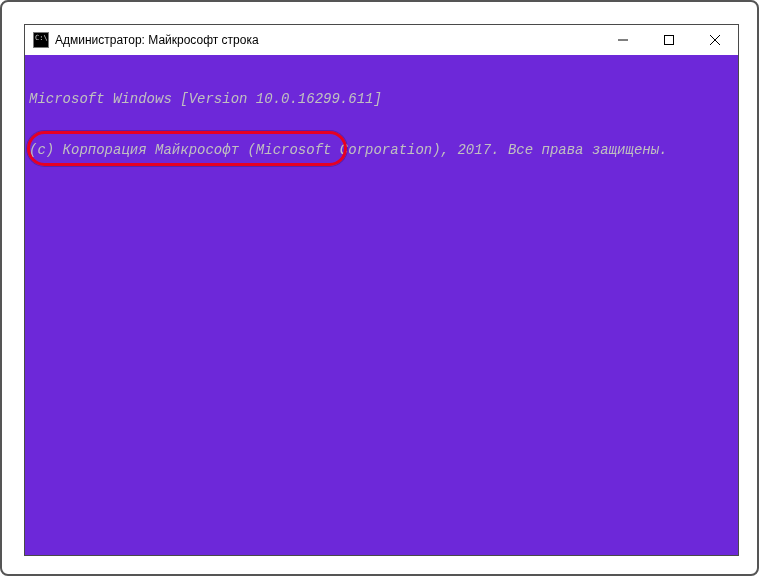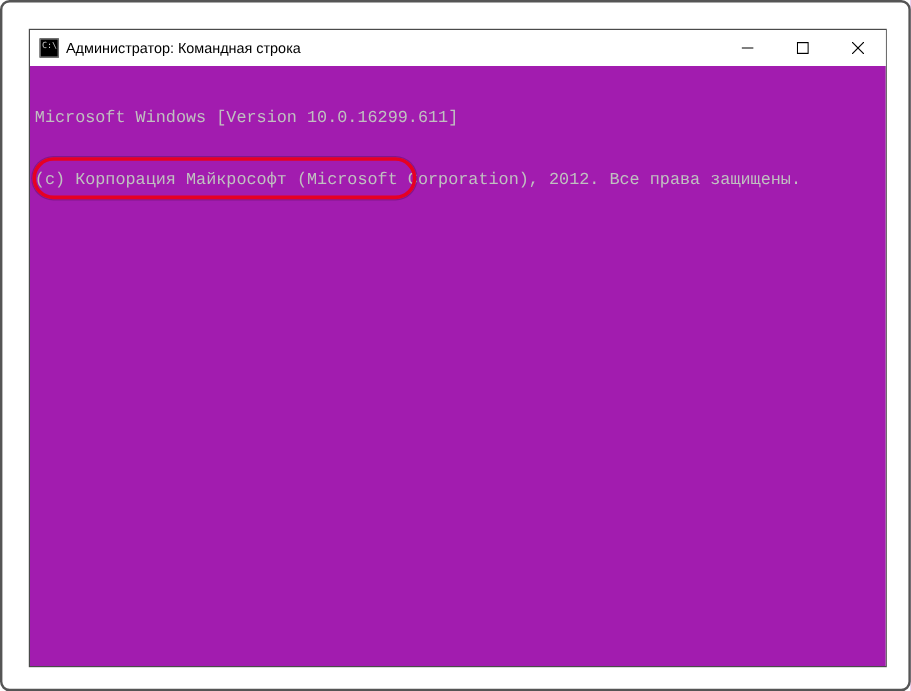--- a/index.html
+++ b/index.html
@@ -69,29 +69,30 @@
     height: 30px;
     display: flex;
     align-items: center;
     justify-content: center;
     color: #000;
     background: #fff;
   }
   .win-btn svg { display: block; }
   .terminal {
     flex: 1;
-    background: #a21caf;
+    background: #6d28d9;
     color: #c0c0c0;
     font-family: Consolas, "Courier New", monospace;
     font-size: 14px;
     line-height: 17px;
     padding: 2px 4px;
     position: relative;
     white-space: pre;
     overflow: hidden;
+    font-style: italic;
   }
   .term-line { white-space: pre; }
   .highlight {
     position: absolute;
     border: 3px solid #e60023;
     border-radius: 20px;
     pointer-events: none;
     box-shadow: 0 0 0 1px rgba(0,0,0,0.2);
   }
   .cursor {
@@ -105,21 +106,21 @@
 </style>
 </head>
 <body>
 
 <div class="outer">
 
   <div class="window">
 
     <div class="titlebar">
       <div class="app-icon"></div>
-      <div class="title-text">Администратор: Командная строка</div>
+      <div class="title-text">Администратор: Майкрософт строка</div>
       <div class="win-controls">
         <div class="win-btn">
           <svg width="10" height="10" viewBox="0 0 10 10">
               <line x1="0" y1="5" x2="10" y2="5" stroke="#000" stroke-width="1"></line>
             </svg>
         </div>
         <div class="win-btn">
           <svg width="10" height="10" viewBox="0 0 10 10">
               <rect x="0.5" y="0.5" width="9" height="9" fill="none" stroke="#000" stroke-width="1"></rect>
             </svg>
@@ -128,21 +129,21 @@
           <svg width="10" height="10" viewBox="0 0 10 10">
               <line x1="0" y1="0" x2="10" y2="10" stroke="#000" stroke-width="1"></line>
               <line x1="10" y1="0" x2="0" y2="10" stroke="#000" stroke-width="1"></line>
             </svg>
         </div>
       </div>
     </div>
 
     <div class="terminal">
       <div class="term-line">Microsoft Windows [Version 10.0.16299.611]</div>
-      <div class="term-line">(c) Корпорация Майкрософт (Microsoft Corporation), 2012. Все права защищены.</div>
+      <div class="term-line">(c) Корпорация Майкрософт (Microsoft Corporation), 2017. Все права защищены.</div>
       <div class="term-line"></div>
     </div>
 
   </div>
 
   <div class="highlight" id="hl" style="left: 25px; top: 129px; width: 320px; height: 35px;"></div>
 
 </div>
 
 </body></html>

